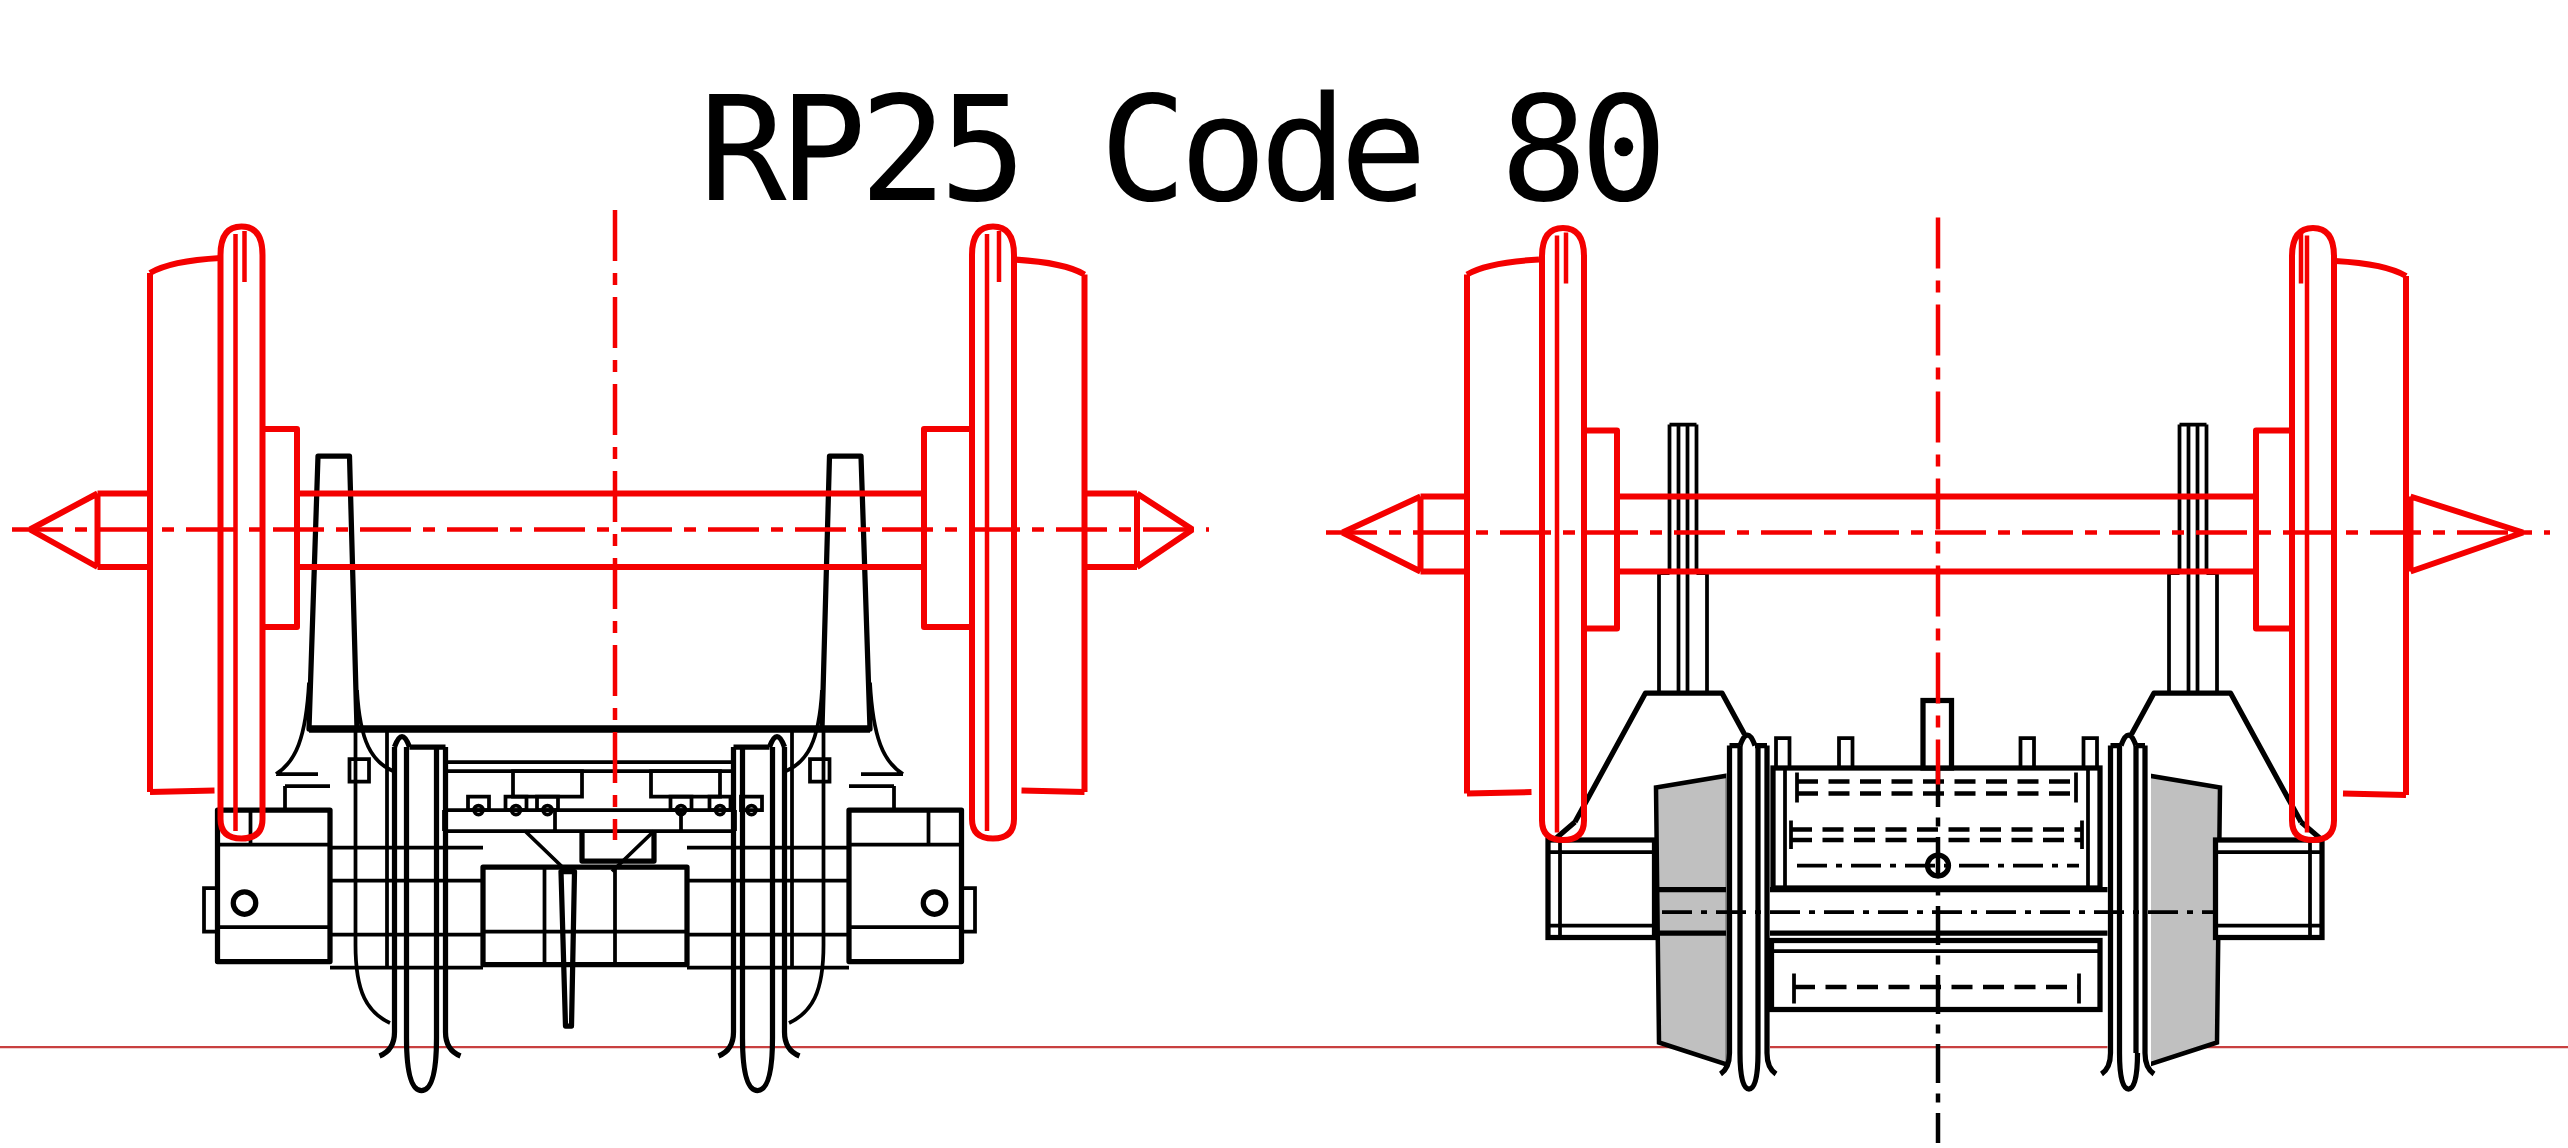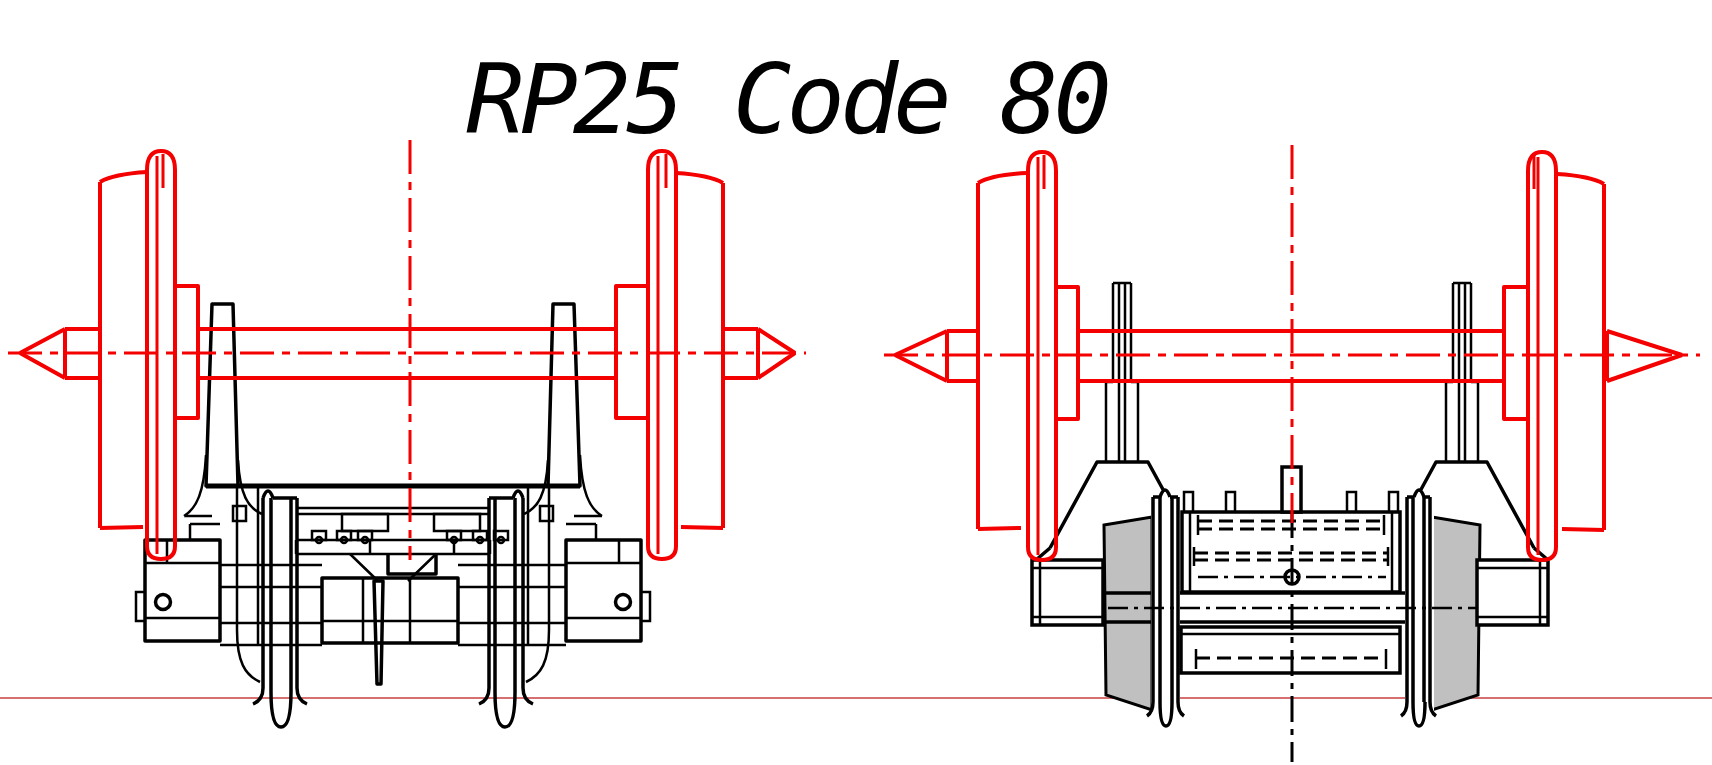--- a/index.html
+++ b/index.html
@@ -2,21 +2,20 @@
 <html style="--wheelset-red: #f40000; --line-black: #000000; --sideframe-gray: #c0c0c0; --rail-red: #c84040; --background: #ffffff;"><head>
 <meta charset="utf-8">
 <style>
   html,body{margin:0;padding:0;background:#fff;}
   .stage{
     position:relative;
     width:1712px;height:765px;
     background:var(--background,#fff);
     overflow:hidden;
     font-family:"DejaVu Sans Mono","Liberation Mono",monospace;
-    font-style:italic;
   }
   svg{display:block;width:1712px;height:765px;}
   .ttl{
     font-family:"DejaVu Sans Mono","Liberation Mono",monospace;
     font-size:97px;
     letter-spacing:-5px;
     fill:var(--line-black,#000);
   }
   .red{stroke:var(--wheelset-red,#f40000);fill:none;stroke-width:4;stroke-linecap:butt;stroke-linejoin:round;}
   .redthin{stroke:var(--wheelset-red,#f40000);fill:none;stroke-width:3;}

